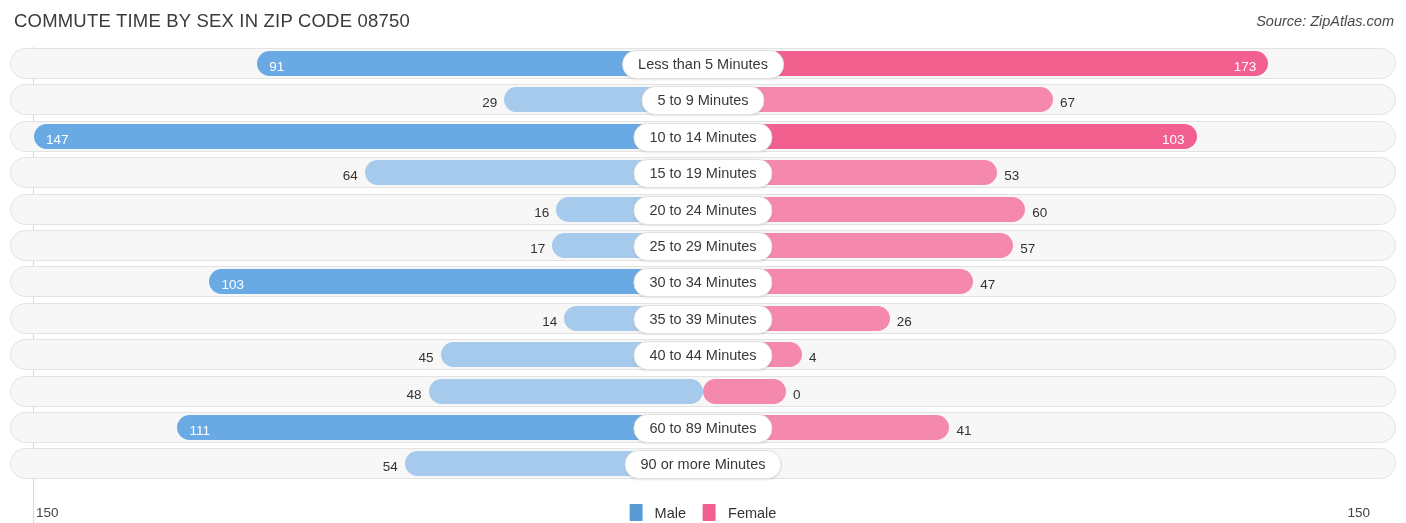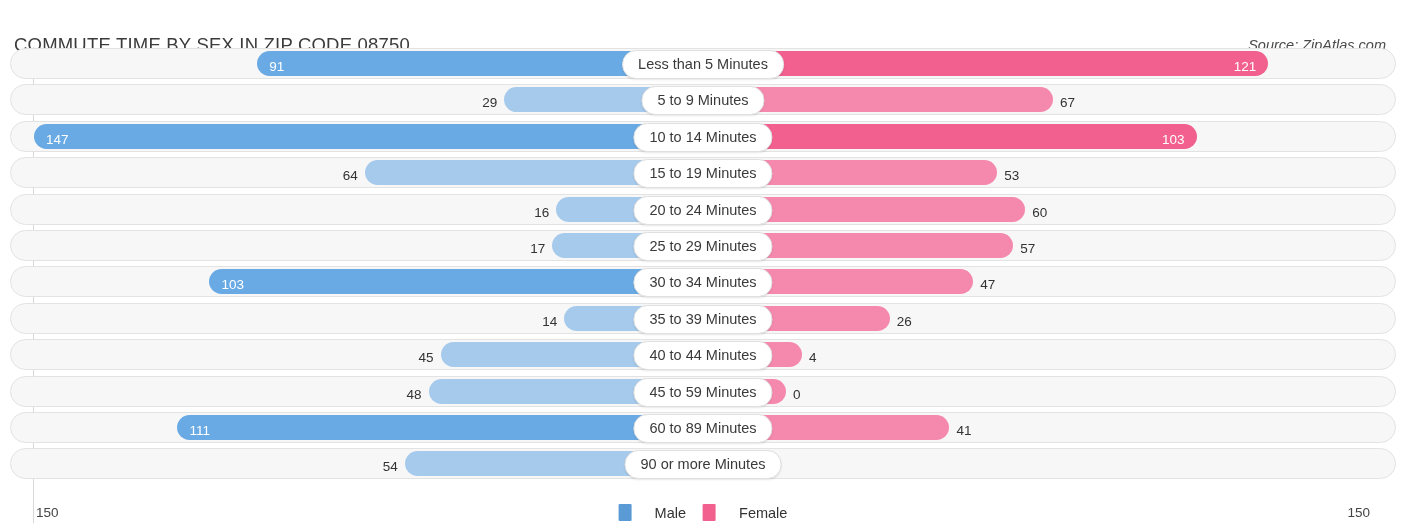--- a/index.html
+++ b/index.html
@@ -12,23 +12,22 @@
     height: 523px;
     font-family: "Liberation Sans", sans-serif;
     color: #333333;
     overflow: hidden;
     position: relative;
   }
 
   
   .header {
     position: absolute;
-    top: 0; left: 0; right: 8px;
+    top: 0; left: 0; right: 0;
     height: 44px;
-    margin-top: 24px;
   }
   .chart-title {
     position: absolute;
     left: 14px;
     top: 10px;
     font-size: 18.5px;
     letter-spacing: 0.2px;
     color: #3b3b3b;
     font-weight: 400;
     white-space: nowrap;
@@ -150,21 +149,21 @@
     left: 50%;
     transform: translateX(-50%);
     top: 7px;
     display: flex;
     align-items: center;
     gap: 17px;
   }
   .legend-item {
     display: flex;
     align-items: center;
-    gap: 23px;
+    gap: 12px;
     font-size: 14.5px;
     color: #333333;
   }
   .swatch {
     width: 13px;
     height: 17px;
     border-radius: 1px;
     display: block;
   }
 </style>
@@ -178,21 +177,21 @@
 
 <div class="plot">
   <div class="axis-line"></div>
   <div id="rows">
       <div class="row" style="top: 4px;">
         <div class="track"></div>
         <div class="bar male hi" style="width: 445.787px;">
           <span class="val male inside">91</span>
         </div>
         <div class="bar female hi" style="width: 565.387px;">
-          <span class="val female inside">121</span>
+          <span class="val female inside">173</span>
         </div>
         <div class="pill">Less than 5 Minutes</div>
       </div>
       <div class="row" style="top: 40.4px;">
         <div class="track"></div>
         <div class="bar male lo" style="width: 198.613px;">
           <span class="val male outside">29</span>
         </div>
         <div class="bar female lo" style="width: 350.107px;">
           <span class="val female outside">67</span>
@@ -270,21 +269,20 @@
         <div class="pill">40 to 44 Minutes</div>
       </div>
       <div class="row" style="top: 331.6px;">
         <div class="track"></div>
         <div class="bar male lo" style="width: 274.36px;">
           <span class="val male outside">48</span>
         </div>
         <div class="bar female lo" style="width: 83px;">
           <span class="val female outside">0</span>
         </div>
-        <div class="pill">45 to 59 Minutes</div>
       </div>
       <div class="row" style="top: 368px;">
         <div class="track"></div>
         <div class="bar male hi" style="width: 525.52px;">
           <span class="val male inside">111</span>
         </div>
         <div class="bar female lo" style="width: 246.453px;">
           <span class="val female outside">41</span>
         </div>
         <div class="pill">60 to 89 Minutes</div>

